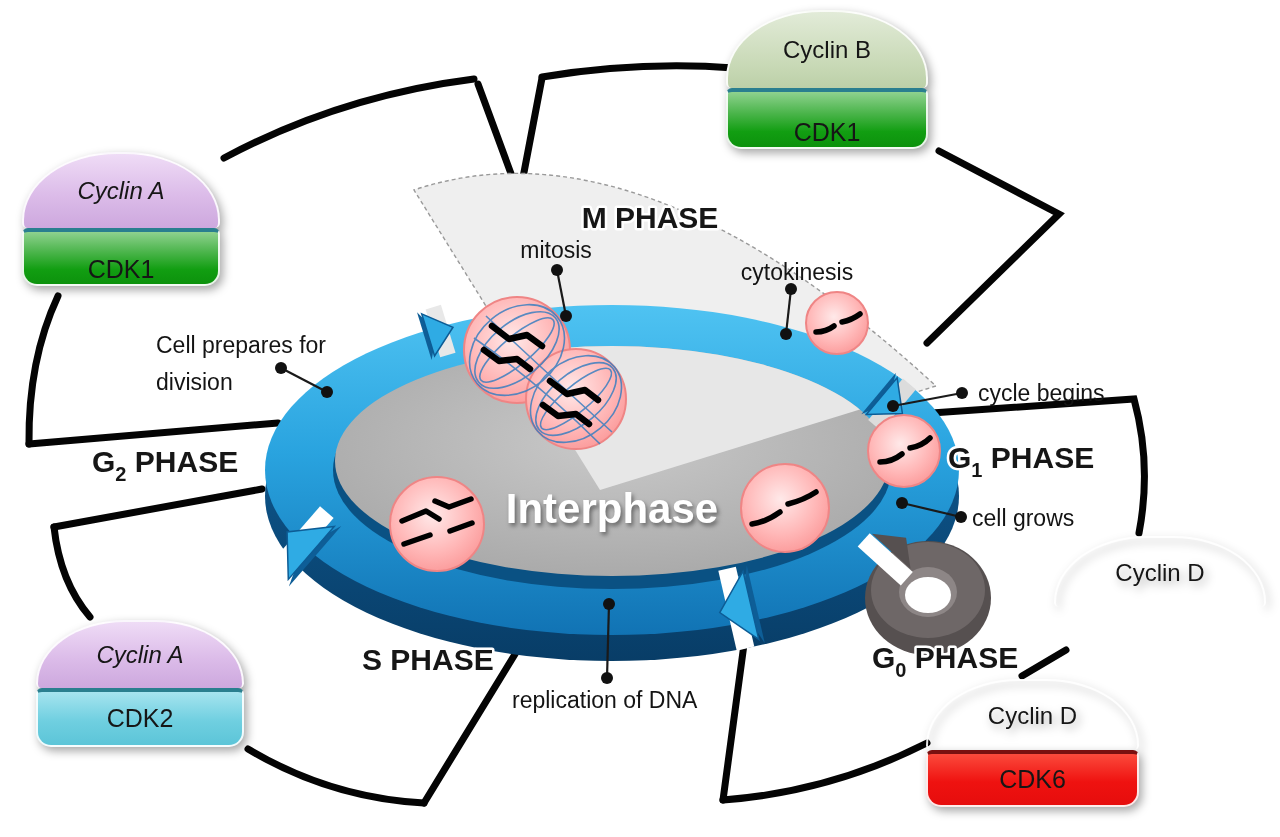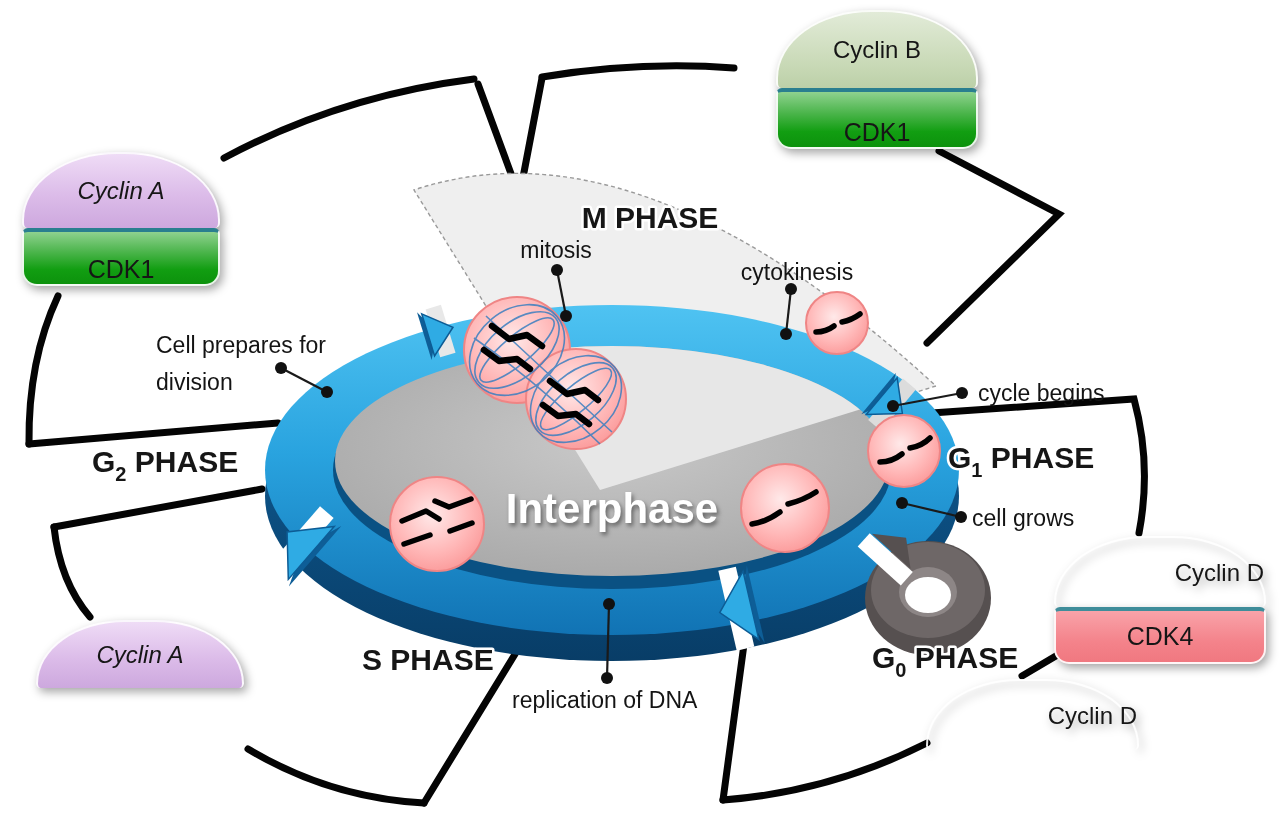--- a/index.html
+++ b/index.html
@@ -18,21 +18,21 @@
   .chrom-s{fill:none;stroke:#000;stroke-width:5.5;stroke-linecap:round;stroke-linejoin:round;}
   .spindle{fill:none;stroke:#3b7fc0;stroke-width:1.6;opacity:.85;}
   
   .complex{position:absolute;filter:drop-shadow(3px 4px 5px rgba(0,0,0,.35));}
   .cyclin,.cdk{display:flex;align-items:center;justify-content:center;color:#161616;}
   .cyclin{font-size:24px;border:2px solid rgba(255,255,255,.9);border-bottom:none;
           border-radius:95px 95px 5px 5px / 68px 68px 5px 5px;}
   .cdk{font-size:25px;border:2px solid rgba(255,255,255,.9);border-radius:6px 6px 15px 15px;margin-top:0;}
   .c-purple{background:linear-gradient(180deg,#efdcf6 0%,#dcbce9 55%,#cda8de 100%);font-style:italic;}
   .c-sage  {background:linear-gradient(180deg,#e2ebd8 0%,#c8d9b6 70%,#bcd0a8 100%);}
-  .c-peach {background:linear-gradient(180deg,#fde7c6 0%,#fbd2a0 65%,#f8c archive88 100%);justify-content:flex-end;}
+  .c-peach {background:linear-gradient(180deg,#fde7c6 0%,#fbd2a0 65%,#f8c archive88 100%);}
   .k-green {background:linear-gradient(180deg,#8fd28f 0%,#4cb54c 38%,#129e12 72%,#0c920c 100%);border-top:4px solid #2a7f8f;align-items:flex-end;}
   .k-cyan  {background:linear-gradient(180deg,#a6e4ef 0%,#6fcfe0 55%,#5cc5d8 100%);border-top:4px solid #2a7f8f;}
   .k-salmon{background:linear-gradient(180deg,#f9a3a9 0%,#f4838b 60%,#f07880 100%);border-top:4px solid #3f8d9a;}
   .k-red   {background:linear-gradient(180deg,#fb4a3c 0%,#ef1210 55%,#e60d0d 100%);border-top:4px solid #7a1010;}
 </style>
 </head>
 <body>
 
 <div class="stage">
 
@@ -214,43 +214,46 @@
 
 <div class="complex" style="left:22px;top:152px;width:198px;">
   <div class="cyclin c-purple" style="height:74px;">
         <span>Cyclin A</span>
       </div>
   <div class="cdk k-green" style="height:52px;">
         <span>CDK1</span>
       </div>
 </div>
 
-<div class="complex" style="left:776px;top:10px;width:202px;">
+<div class="complex" style="left:726px;top:10px;width:202px;">
   <div class="cyclin c-sage" style="height:76px;">
         <span>Cyclin B</span>
       </div>
   <div class="cdk k-green" style="height:55px;">
         <span>CDK1</span>
       </div>
 </div>
 
 <div class="complex" style="left:36px;top:620px;width:208px;">
   <div class="cyclin c-purple" style="height:66px;">
         <span>Cyclin A</span>
       </div>
+  <div class="cdk k-cyan" style="height:53px;">
+        <span>CDK2</span>
+      </div>
 </div>
 
 <div class="complex" style="left:1054px;top:536px;width:212px;">
   <div class="cyclin c-peach" style="height:69px;">
         <span>Cyclin D</span>
       </div>
-  <div class="cdk k-salmon" style="height:51px;">
-        <span>CDK4</span>
-      </div>
 </div>
 
 <div class="complex" style="left:926px;top:679px;width:213px;">
   <div class="cyclin c-peach" style="height:69px;">
         <span>Cyclin D</span>
       </div>
+  <div class="cdk k-red" style="height:51px;">
+        <span>CDK6</span>
+      </div>
 </div>
 
 </div>
 
 </body></html>

